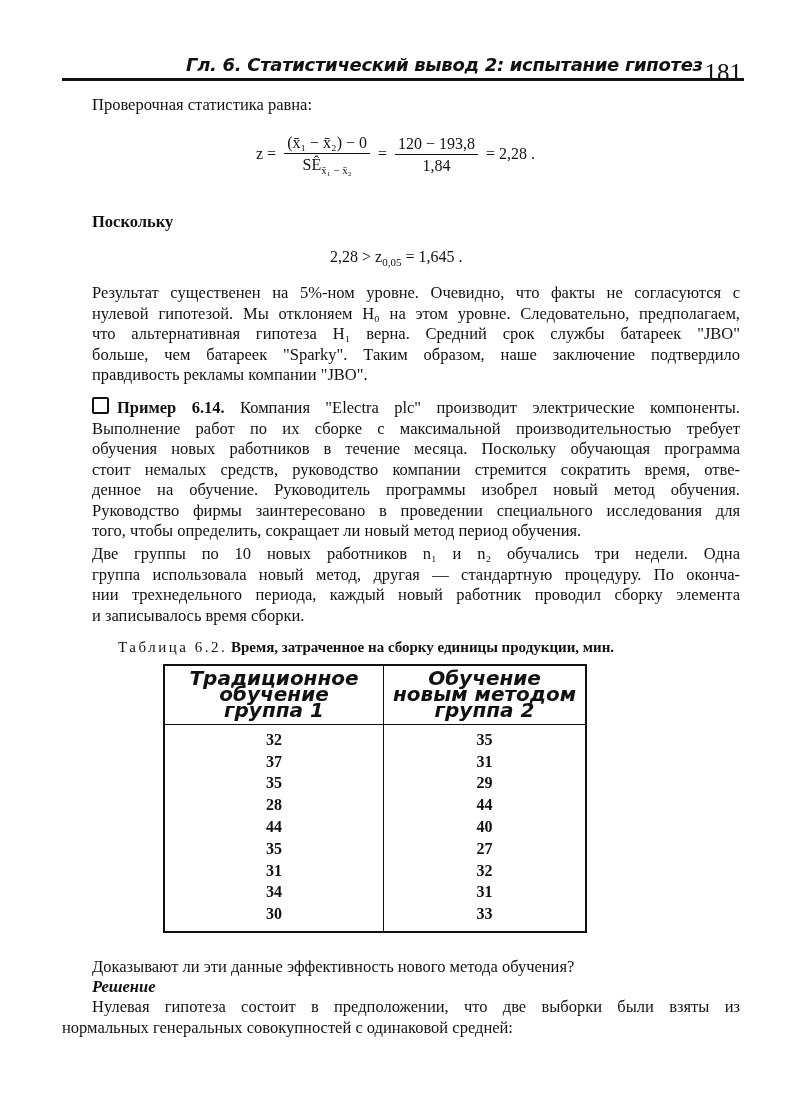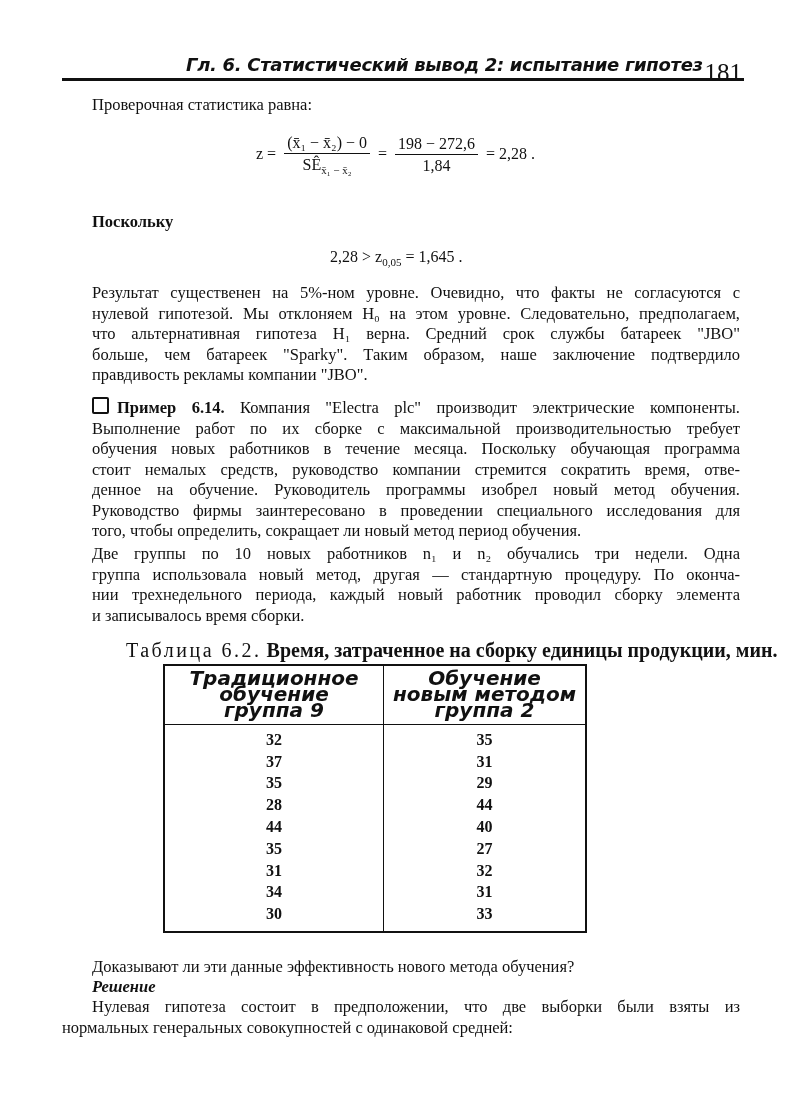--- a/index.html
+++ b/index.html
@@ -23,21 +23,21 @@
   .line { display: block; text-align: justify; text-align-last: justify; white-space: nowrap; }
   .line.last { text-align-last: left; }
   .p-first { position: absolute; left: 92px; font-size: 16.5px; }
   .formula { position: absolute; font-size: 16px; }
   .frac { display: inline-block; vertical-align: middle; text-align: center; margin: 0 4px; }
   .frac .num { display: block; border-bottom: 1.5px solid #111; padding: 0 3px 1px; }
   .frac .den { display: block; padding-top: 2px; }
   .ex-box { display: inline-block; width: 13px; height: 13px; border: 2.5px solid #111; border-radius: 2px; vertical-align: -1px; margin-right: 8px; }
   .bold { font-weight: bold; }
   .it { font-style: italic; }
-  .caption { position: absolute; left: 126px; top: 639px; font-size: 20px; white-space: nowrap; text-align: right; }
+  .caption { position: absolute; left: 118px; top: 639px; font-size: 15px; white-space: nowrap; text-align: right; }
   .caption .lbl { letter-spacing: 2.5px; }
   table.data {
     position: absolute; left: 163px; top: 664px; width: 424px;
     border-collapse: collapse; border: 2px solid #111; font-size: 16px;
   }
   table.data th {
     font-style: italic; font-weight: bold; font-size: 20px; line-height: 16px;
     font-family: "DejaVu Sans", sans-serif; padding: 4px 4px 6px; border-bottom: 1px solid #111;
   }
   table.data th:first-child, table.data td:first-child { border-right: 1.5px solid #111; width: 210px; }
@@ -59,21 +59,21 @@
   <div class="p-first" style="top:95px;">Проверочная статистика равна:</div>
 
   <div class="formula" style="left:256px; top:134px;">
     <span>z =</span>
     <span class="frac">
       <span class="num">(x̄₁ − x̄₂) − 0</span>
       <span class="den"><span>SÊ</span><sub>x̄₁ − x̄₂</sub></span>
     </span>
     <span>=</span>
     <span class="frac">
-      <span class="num">198 − 272,6</span>
+      <span class="num">120 − 193,8</span>
       <span class="den">1,84</span>
     </span>
     <span>= 2,28 .</span>
   </div>
 
   <div class="p-first bold" style="top:212px;">Поскольку</div>
 
   <div class="formula" style="left:330px; top:248px;">
     <span>2,28 &gt; z</span><sub>0,05</sub><span> = 1,645 .</span>
   </div>
@@ -104,21 +104,21 @@
   </div>
 
   <div class="caption">
     <span class="lbl">Таблица 6.2.</span>
     <span class="bold">Время, затраченное на сборку единицы продукции, мин.</span>
   </div>
 
   <table class="data">
     <thead>
       <tr>
-        <th><span>Традиционное обучение</span><br><span>группа 9</span></th>
+        <th><span>Традиционное обучение</span><br><span>группа 1</span></th>
         <th><span>Обучение новым методом</span><br><span>группа 2</span></th>
       </tr>
     </thead>
     <tbody>
       <tr class="first">
           <td>32</td>
           <td>35</td>
         </tr>
       <tr>
           <td>37</td>

